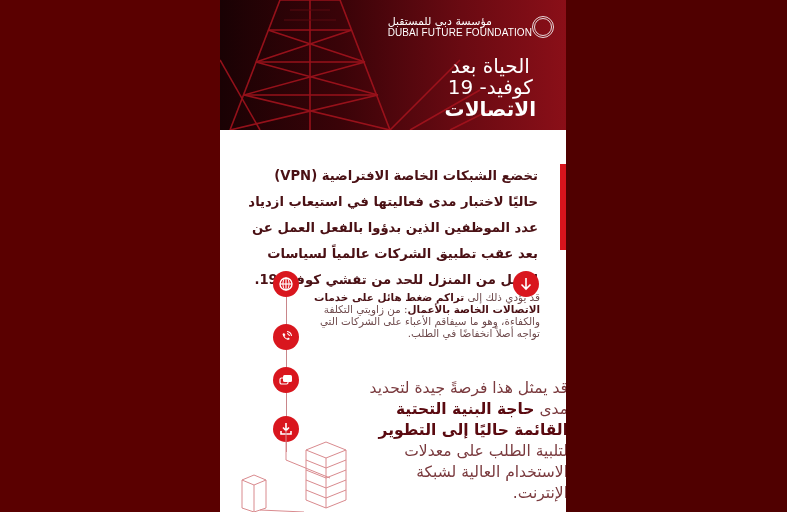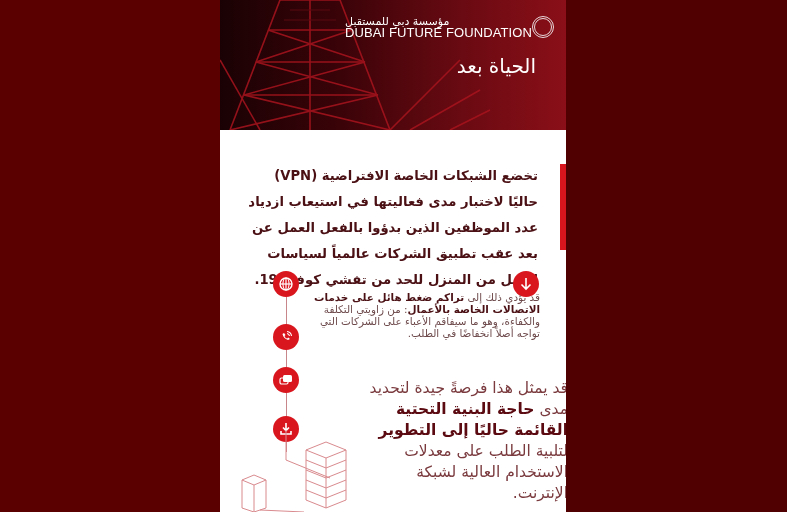--- a/index.html
+++ b/index.html
@@ -4,21 +4,21 @@
 <style>
   html,body{margin:0;padding:0;}
   body{width:787px;height:512px;background:#5a0000;position:relative;overflow:hidden;font-family:"DejaVu Sans",sans-serif;}
   .card{position:absolute;left:220px;top:0;width:346px;height:512px;background:#ffffff;overflow:hidden;}
   .header{position:absolute;left:0;top:0;width:346px;height:130px;
     background:linear-gradient(90deg,#1a0204 0%,#3a0308 35%,#6a0a12 70%,#8a0f18 100%);overflow:hidden;}
   .tower{position:absolute;left:0;top:0;width:346px;height:130px;}
   .logo{position:absolute;right:12px;top:16px;display:flex;align-items:center;direction:ltr;}
   .logo-text{color:#fff;}
   .logo-ar{font-size:11px;line-height:12px;}
-  .logo-en{font-size:13px;line-height:10px;letter-spacing:0.1px;font-family:"Liberation Sans",sans-serif;}
+  .logo-en{font-size:10px;line-height:10px;letter-spacing:0.1px;font-family:"Liberation Sans",sans-serif;}
   .logo-ring{width:22px;height:22px;border-radius:50%;border:3px double #e8d8da;box-sizing:border-box;}
   .titles{position:absolute;right:30px;top:56px;direction:rtl;text-align:center;color:#fff;}
   .t1,.t2{font-size:20px;line-height:21px;}
   .t3{font-size:20px;line-height:22px;font-weight:bold;}
   .intro{position:absolute;left:28px;top:163px;width:290px;direction:rtl;text-align:right;
     font-size:13.2px;line-height:26px;font-weight:bold;color:#4a1014;}
   .redbar{position:absolute;left:340px;top:164px;width:6px;height:86px;background:#d8141c;}
   .timeline-line{position:absolute;left:66px;top:284px;width:1px;height:168px;background:#c9868a;}
   .icon-circle{position:absolute;width:26px;height:26px;border-radius:50%;background:#d9161e;
     display:flex;align-items:center;justify-content:center;color:#fff;font-size:13px;line-height:13px;}
@@ -70,20 +70,22 @@
     <div class="logo">
       <div class="logo-text">
         <div class="logo-ar">مؤسسة دبي للمستقبل</div>
         <div class="logo-en">DUBAI FUTURE FOUNDATION</div>
       </div>
       <div class="logo-ring"></div>
     </div>
 
     <div class="titles">
       <div class="t1">الحياة بعد</div>
+      <div class="t2">كوفيد- 19</div>
+      <div class="t3">الاتصالات</div>
     </div>
   </div>
 
   <div class="redbar"></div>
   <div class="intro">تخضع الشبكات الخاصة الافتراضية (VPN) حاليًا لاختبار مدى فعاليتها في استيعاب ازدياد عدد الموظفين الذين بدؤوا بالفعل العمل عن بعد عقب تطبيق الشركات عالمياً لسياسات العمل من المنزل للحد من تفشي كوفيد-19.</div>
 
   <div class="timeline-line"></div>
 
   <div class="icon-circle" style="left:53px;top:271px;">
     <svg width="16" height="16" viewBox="0 0 16 16">

